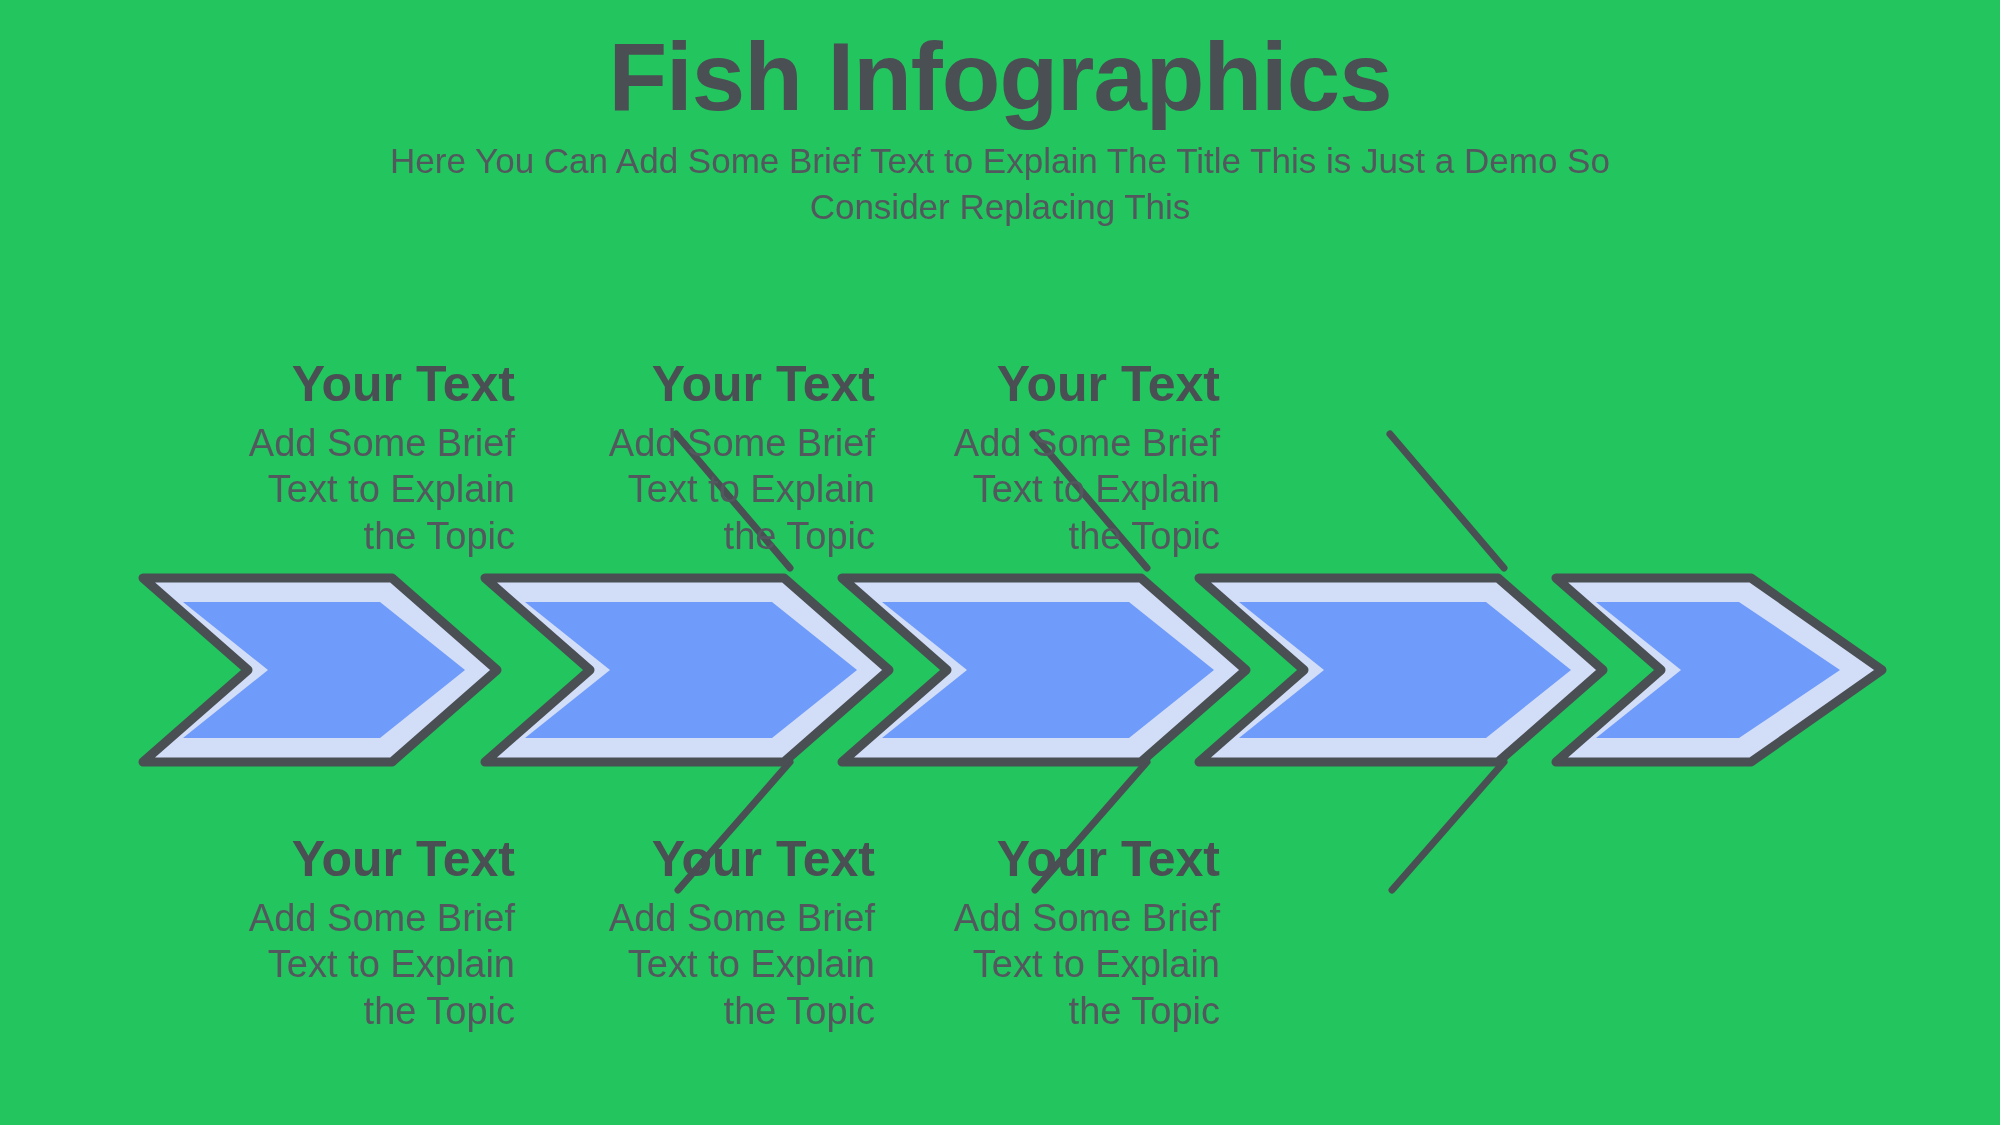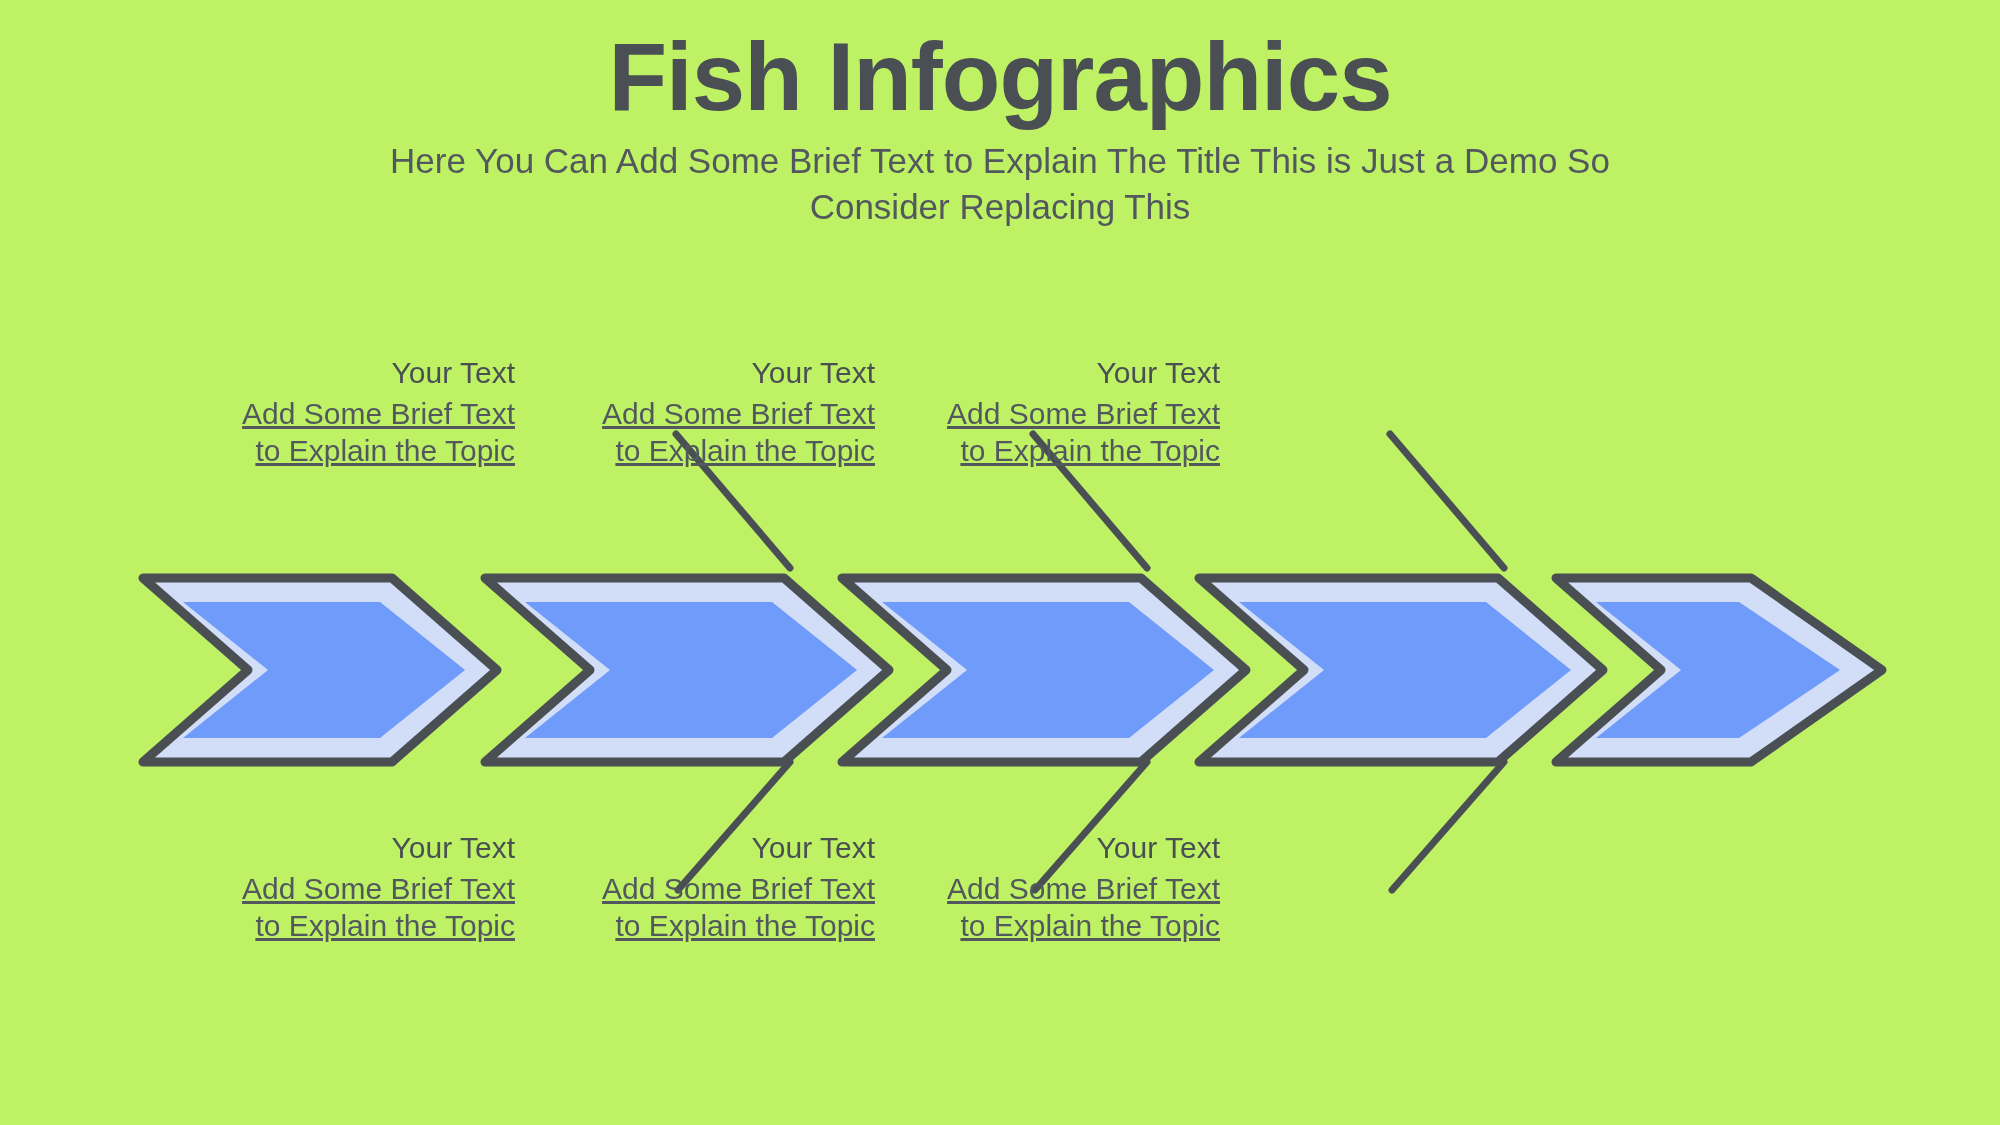--- a/index.html
+++ b/index.html
@@ -5,21 +5,21 @@
 <style>
   html, body {
     margin: 0;
     padding: 0;
     background: #6f9bfa;
   }
   #stage {
     position: relative;
     width: 2000px;
     height: 1125px;
-    background: #bef264;
+    background: #22c55e;
     overflow: hidden;
     font-family: "Liberation Sans", sans-serif;
     -webkit-font-smoothing: antialiased;
   }
 
   
   .header {
     position: absolute;
     top: 28px;
     left: 0;
@@ -53,33 +53,32 @@
   }
 
   
   .callout {
     position: absolute;
     width: 300px;
     text-align: right;
     color: #4a4f54;
   }
   .callout .c-title {
-    font-size: 30px;
-    font-weight: normal;
+    font-size: 50px;
+    font-weight: bold;
     line-height: 1.18;
     margin: 0;
     white-space: nowrap;
   }
   .callout .c-body {
-    font-size: 30px;
+    font-size: 38px;
     font-weight: 400;
     line-height: 1.22;
     margin: 6px 0 0 0;
     color: #53585e;
-    text-decoration: underline;
   }
 
   
   .callout.top-1 { left: 215px; top: 355px; }
   .callout.top-2 { left: 575px; top: 355px; }
   .callout.top-3 { left: 920px; top: 355px; }
 
   
   .callout.bot-1 { left: 215px; top: 830px; }
   .callout.bot-2 { left: 575px; top: 830px; }

